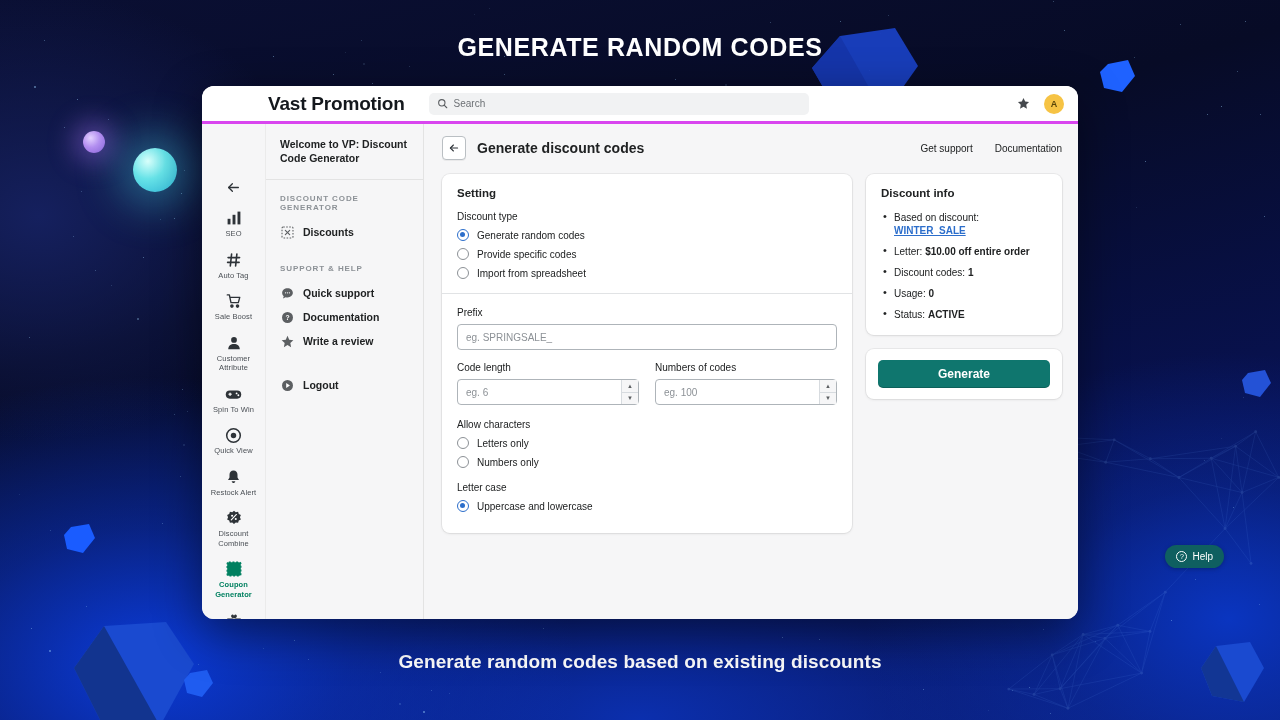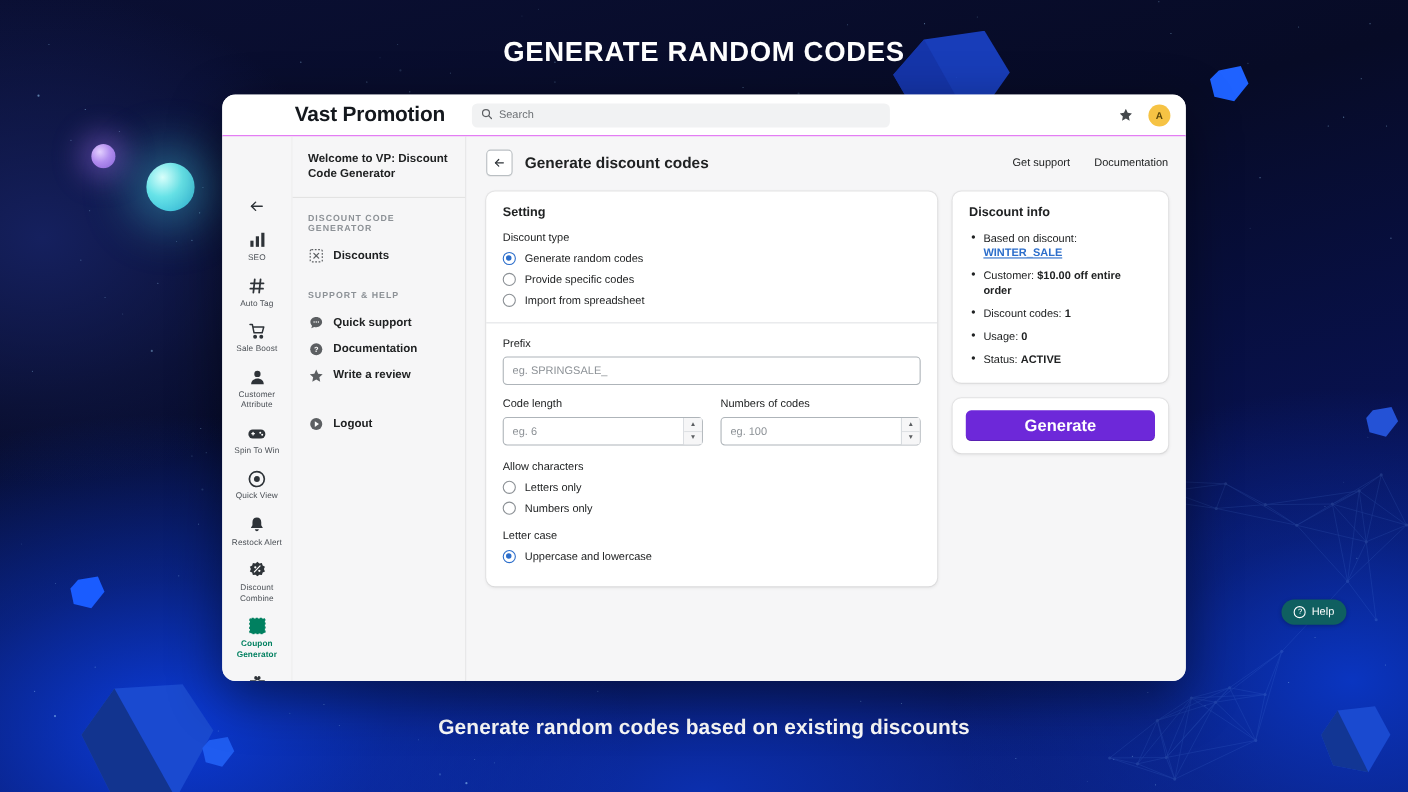--- a/index.html
+++ b/index.html
@@ -88,21 +88,21 @@
     color: #4a4f55; font-weight: 400; letter-spacing: .1px;
   }
   .rail-item.active .rail-label { color: #008060; font-weight: 700; }
   .rail-item.active .rail-icon svg path,
   .rail-item.active .rail-icon svg rect,
   .rail-item.active .rail-icon svg circle { stroke: #008060; fill: #008060; }
 
   
   #topbar {
     height: 38px; background: #ffffff; display: flex; align-items: center;
-    padding: 0 14px 0 12px; border-bottom: 1px solid #d946ef;
+    padding: 0 14px 0 12px; border-bottom: 3px solid #d946ef;
     flex: 0 0 38px;
   }
   #brand {
     font-size: 19px; font-weight: 700; color: #14181d; letter-spacing: -.2px;
     margin-left: 54px; margin-right: 24px; white-space: nowrap;
   }
   #searchbox {
     flex: 1; max-width: 380px; height: 22px; background: #f1f2f3;
     border-radius: 5px; display: flex; align-items: center; padding: 0 8px;
     gap: 6px; cursor: text;
@@ -207,22 +207,22 @@
     font-size: 10px; color: #202223; line-height: 13px;
   }
   #info-list li:last-child { margin-bottom: 0; }
   #info-list li::before {
     content:'•'; position: absolute; left: 2px; top: -1px; color: #202223; font-size: 11px;
   }
   #info-list b { font-weight: 700; }
   #info-list a { color: #2c6ecb; font-weight: 700; text-decoration: underline; }
 
   #generate-btn {
-    width: 100%; height: 28px; background: #6d28d9; color: #fff;
-    border: none; border-radius: 5px; font-size: 15px; font-weight: 600;
+    width: 100%; height: 28px; background: #0f766e; color: #fff;
+    border: none; border-radius: 5px; font-size: 12px; font-weight: 600;
     cursor: pointer; font-family: inherit;
     box-shadow: inset 0 -1px 0 rgba(0,0,0,.18);
   }
 
   #help-pill {
     position: absolute; right: 56px; bottom: 152px;
     height: 23px; background: #0f5f60; color: #fff; border-radius: 12px;
     display: flex; align-items: center; gap: 5px; padding: 0 11px;
     font-size: 10px; cursor: pointer; box-shadow: 0 1px 4px rgba(0,0,0,.25);
     z-index: 5;
@@ -875,21 +875,21 @@
         <div id="right-col">
           <div class="card">
             <div class="card-pad">
               <div class="card-title">Discount info</div>
               <ul id="info-list">
                 <li>
                   <span>Based on discount:</span>
                   <a>WINTER_SALE</a>
                 </li>
                 <li>
-                  <span>Customer:</span>
+                  <span>Letter:</span>
                   <b>$10.00 off entire order</b>
                 </li>
                 <li>
                   <span>Discount codes:</span>
                   <b>1</b>
                 </li>
                 <li>
                   <span>Usage:</span>
                   <b>0</b>
                 </li>

